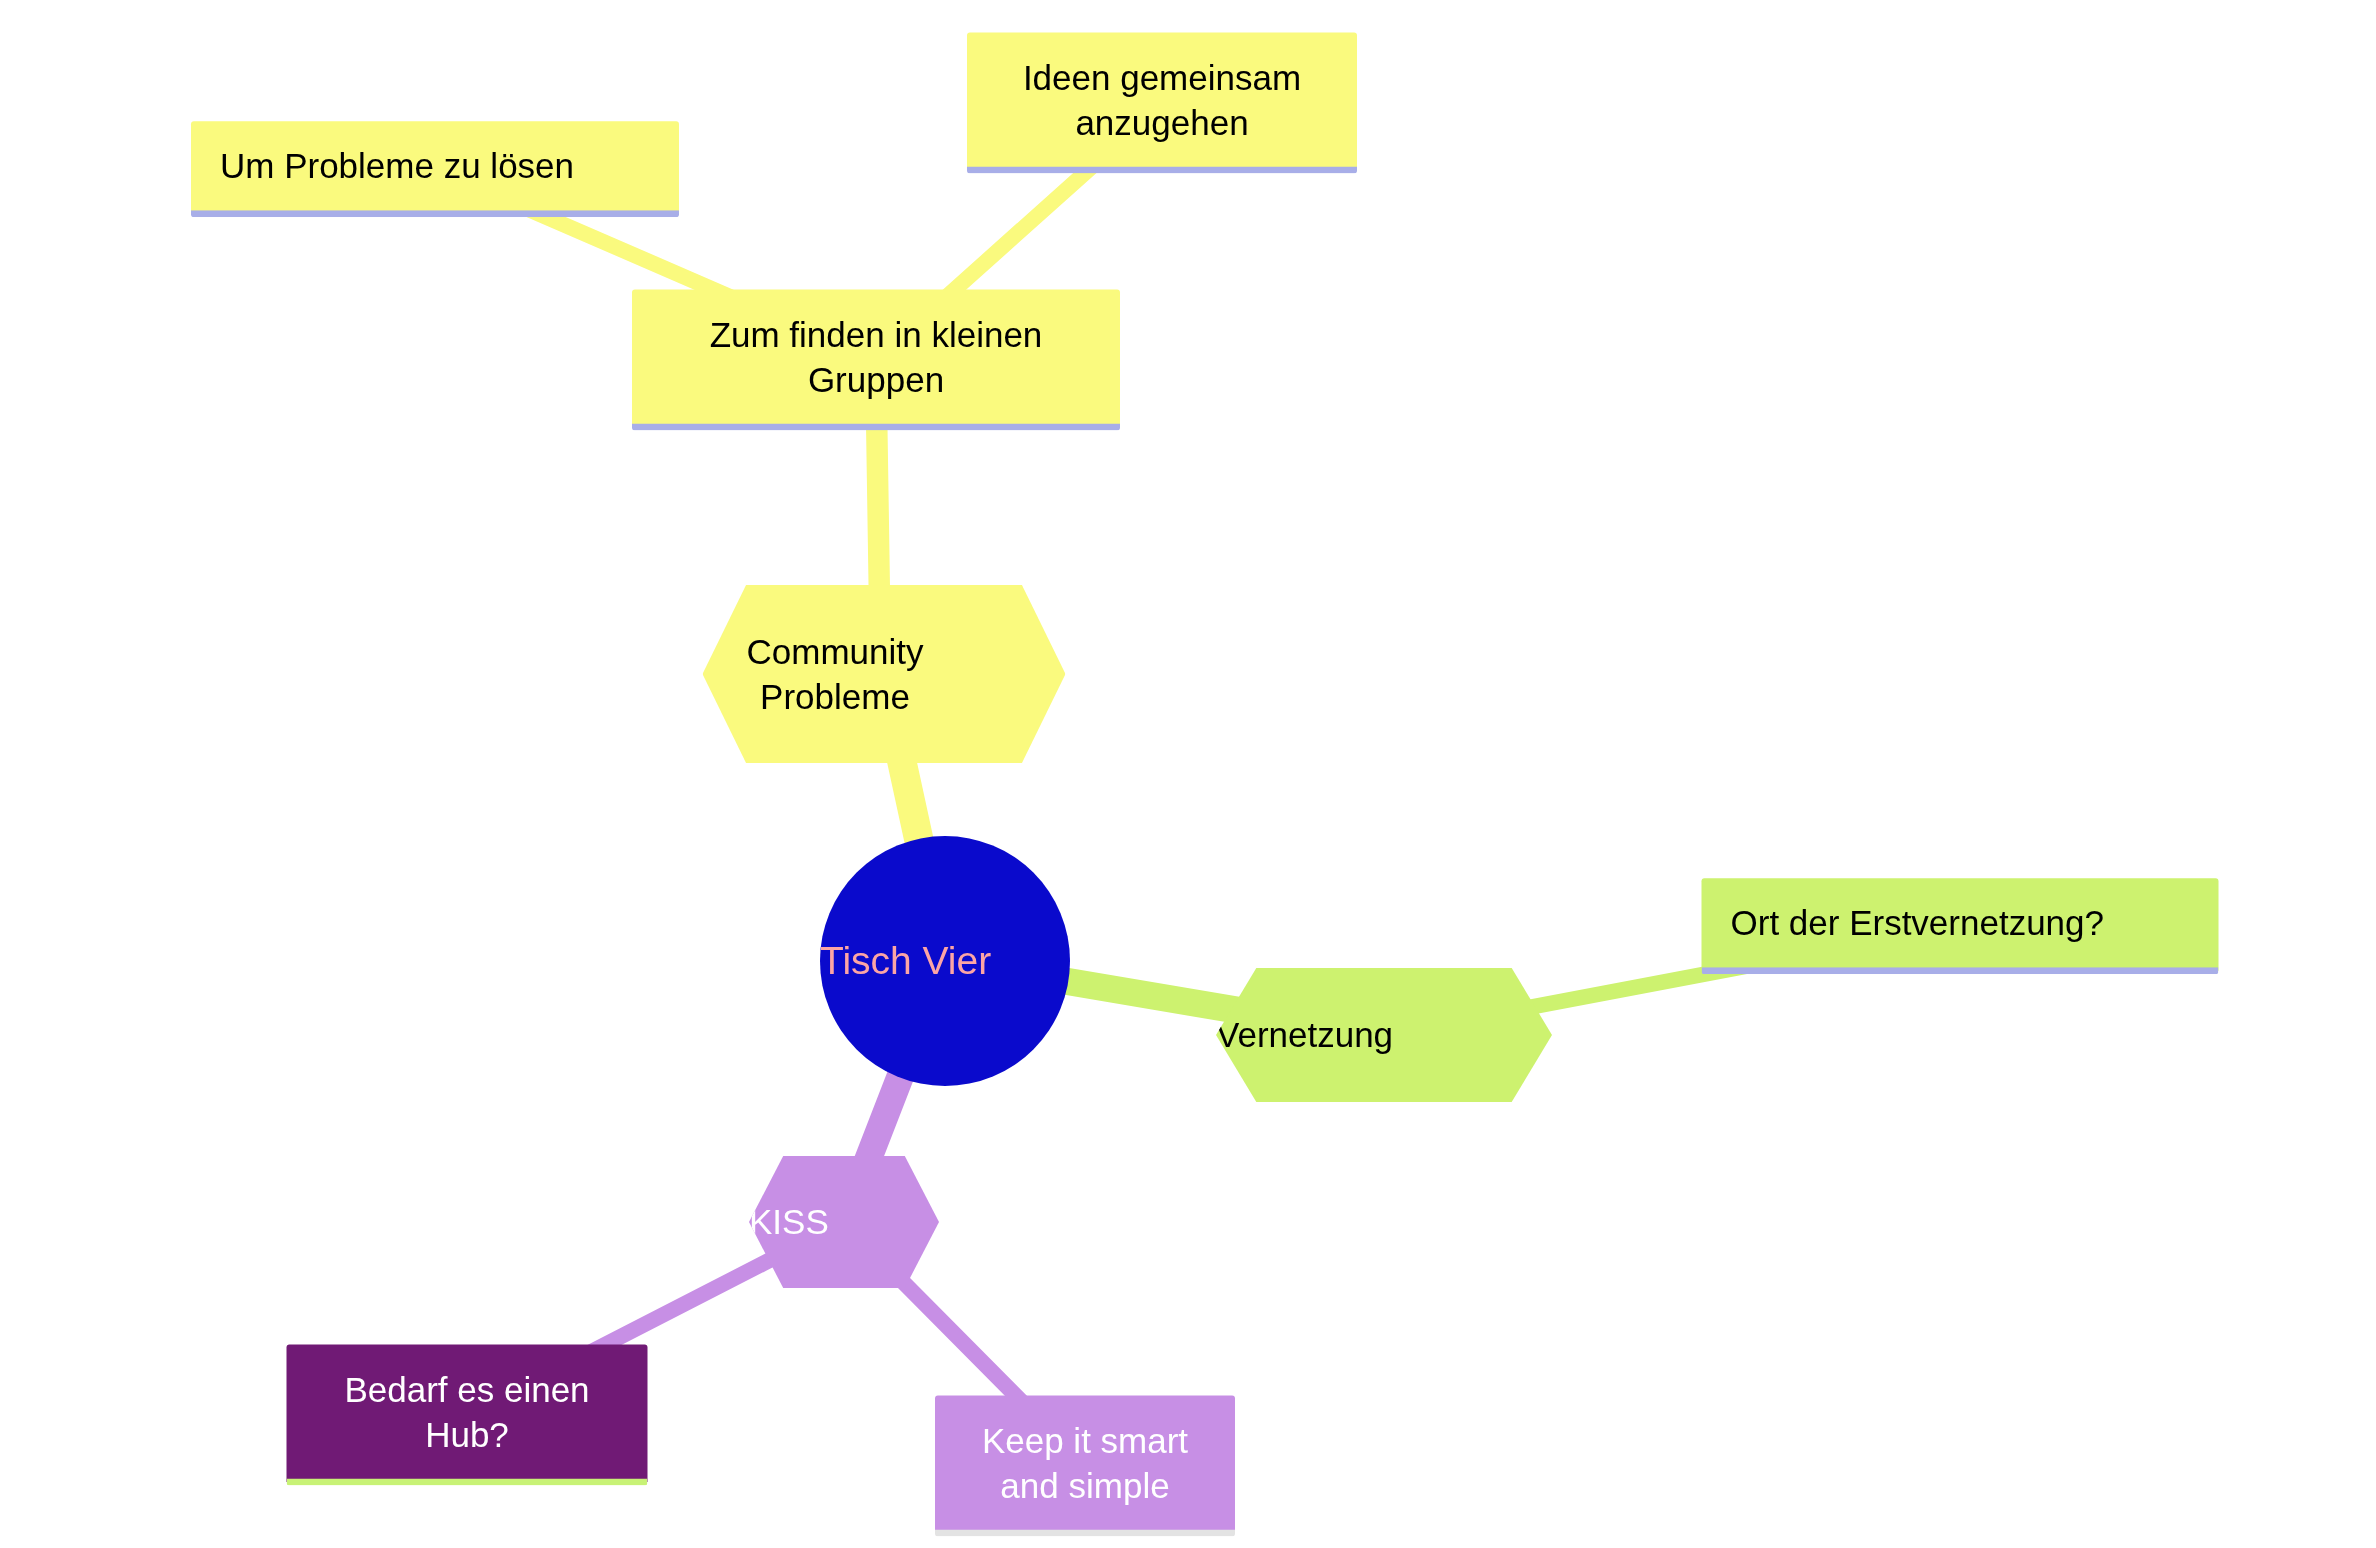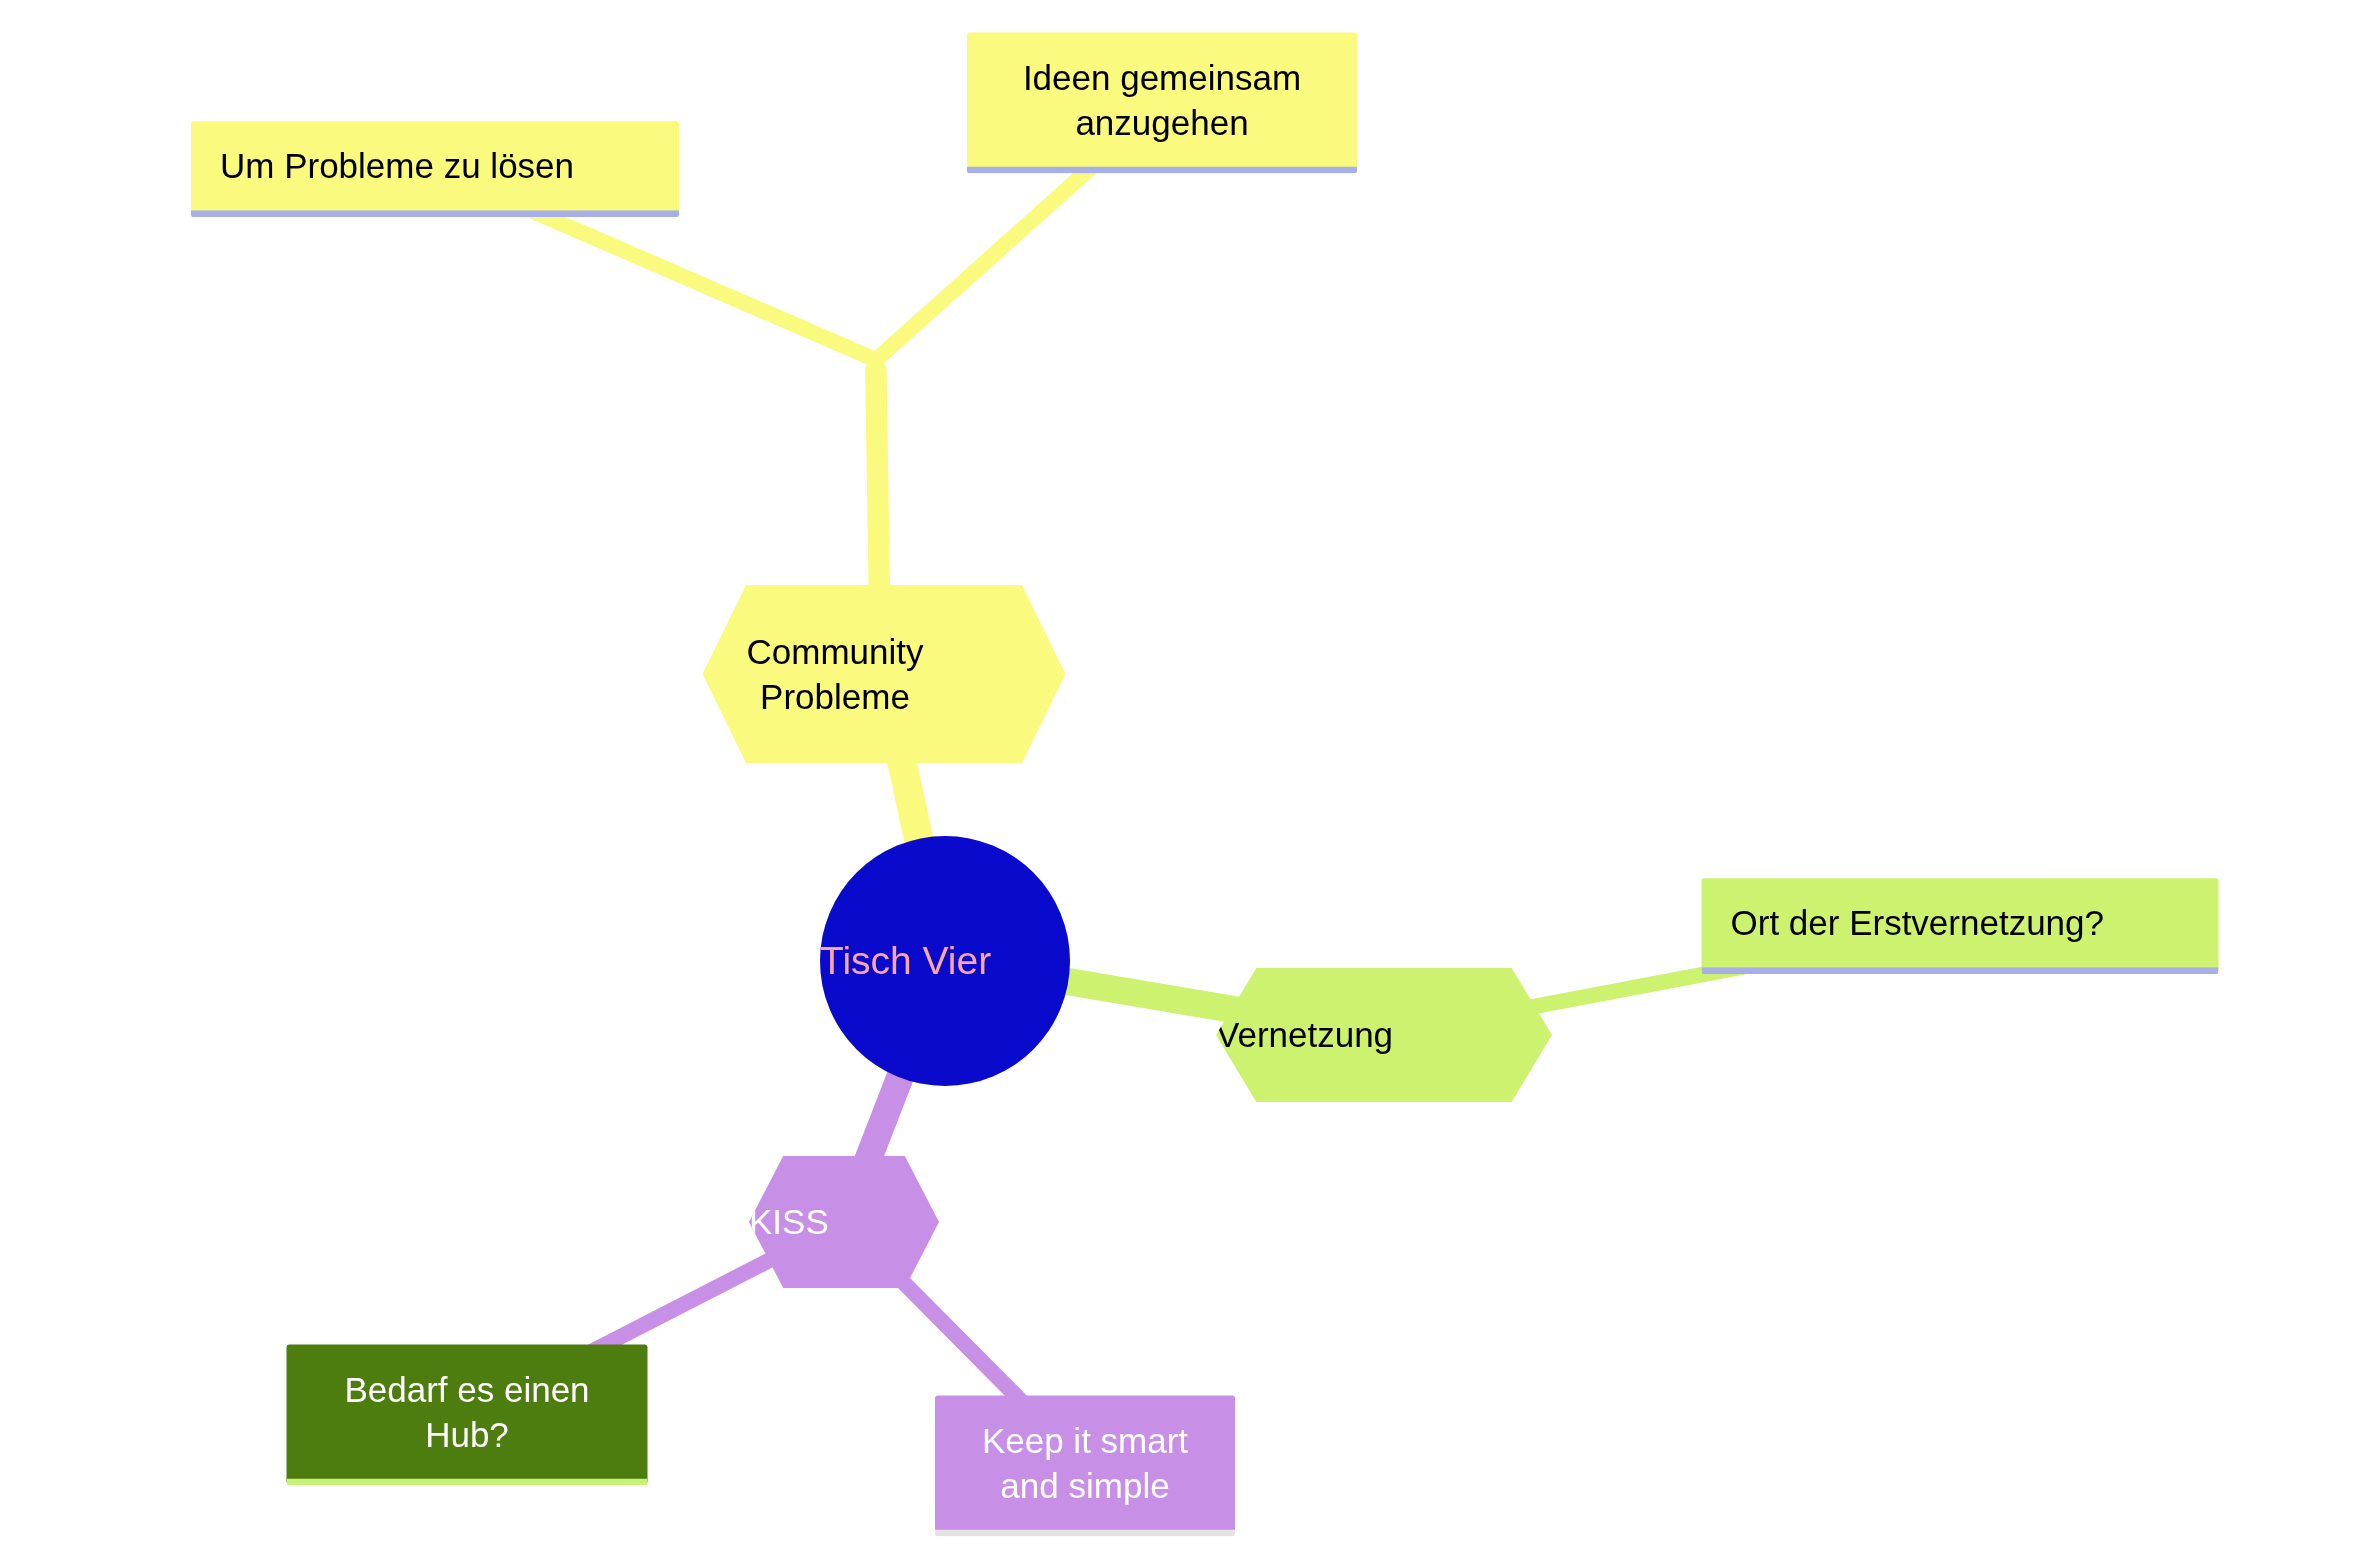--- a/index.html
+++ b/index.html
@@ -34,21 +34,21 @@
   }
   .node .label { display: block; }
 
   
   .box {
     border-radius: 2.9px;
     padding: 21.5px 29px;
   }
   .box.yellow { background: #FAFA7E; border-bottom: 7.8px solid #A8AEE8; }
   .box.green  { background: #CDF26F; border-bottom: 7.8px solid #A8AEE8; }
-  .box.purple-greenline { background: #4d7c0f; border-bottom: 7.8px solid #C8F276; color: #ffffff; }
+  .box.purple-greenline { background: #701a75; border-bottom: 7.8px solid #C8F276; color: #ffffff; }
   .box.purple-grayline  { background: #C78FE5; border-bottom: 7.8px solid #E3E3E3; color: #ffffff; }
 
   
   .hex {
     clip-path: polygon(0% 50%, 12% 0%, 88% 0%, 100% 50%, 88% 100%, 12% 100%);
   }
   .hex.small {
     clip-path: polygon(0% 50%, 18% 0%, 82% 0%, 100% 50%, 82% 100%, 18% 100%);
   }
   .hex.yellow { background: #FAFA7E; }
@@ -82,20 +82,23 @@
   </svg>
 
   <div class="node box yellow" style="left:435px; top:169px; width:488px;">
     <span class="label">Um Probleme zu lösen</span>
   </div>
 
   <div class="node box yellow" style="left:1162px; top:103px; width:390px;">
     <span class="label">Ideen gemeinsam anzugehen</span>
   </div>
 
+  <div class="node box yellow" style="left:876px; top:360px; width:488px;">
+    <span class="label">Zum finden in kleinen Gruppen</span>
+  </div>
 
   <div class="node hex yellow" style="left:884px; top:674px; width:363px; height:178px;">
     <span class="label" style="max-width:265px;">Community Probleme</span>
   </div>
 
   <div class="node root-circle" style="left:945px; top:961px;">
     <span class="label">Tisch Vier</span>
   </div>
 
   <div class="node hex green" style="left:1384px; top:1035px; width:336px; height:134px;">

